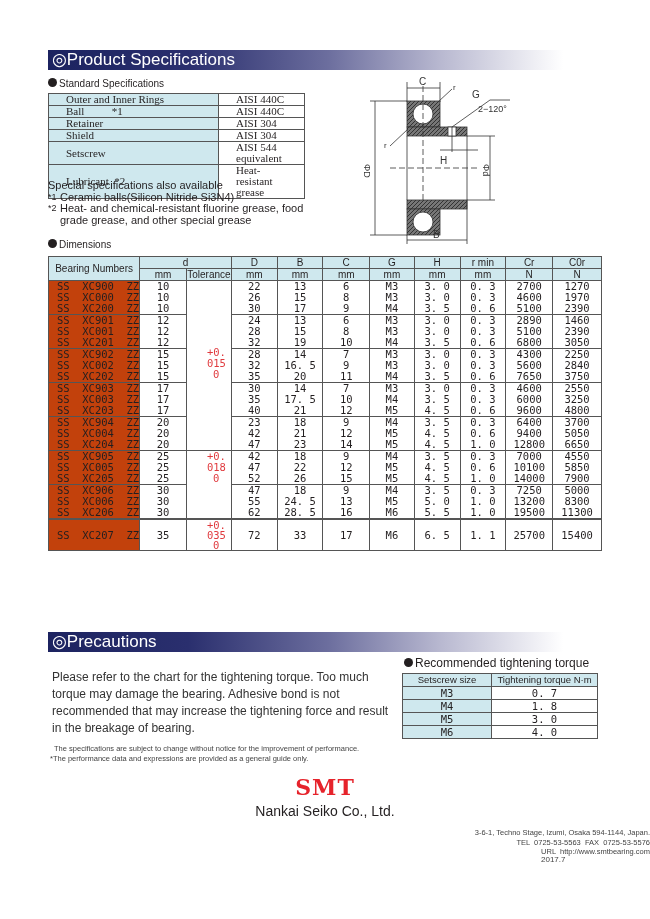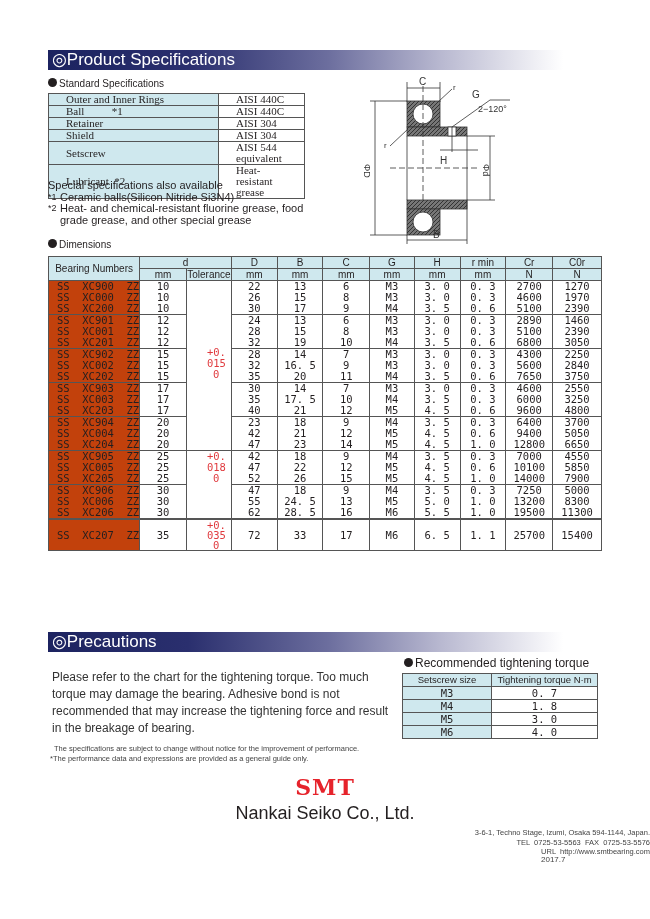--- a/index.html
+++ b/index.html
@@ -25,21 +25,21 @@
   .dim tr.last td { border-top:2px solid #555; border-bottom:1px solid #555; height:22px; }
   .dim td.tol { color:#e03a3e; text-align:left; padding-left:20px; vertical-align:top; }
   .prec-text { position:absolute; left:52px; top:669px; width:340px; font-size:12px; line-height:17px; color:#333; }
   .torque-h { position:absolute; left:404px; top:656px; font-size:12px; }
   .torque { position:absolute; left:402px; top:673px; width:196px; font-size:10px; }
   .torque th { background:#cfe8ee; border:1px solid #555; font-weight:normal; height:12px; line-height:12px; padding:0; font-size:9.5px; }
   .torque td { border:1px solid #555; height:12px; line-height:12px; text-align:center; font-family:"DejaVu Sans Mono","Liberation Mono", monospace; font-size:10.5px; padding:0; }
   .torque td.k { background:#cfe8ee; width:88px; }
   .disclaim { position:absolute; left:50px; top:744px; font-size:7.5px; line-height:10px; color:#444; }
   .logo { position:absolute; left:0; width:650px; top:774px; text-align:center; color:#e6232b; font-family:"DejaVu Serif","Liberation Serif", serif; font-weight:bold; font-size:22px; letter-spacing:1px; }
-  .company { position:absolute; left:0; width:650px; top:803px; text-align:center; font-size:18px; color:#231f20; }
+  .company { position:absolute; left:0; width:650px; top:803px; text-align:center; font-size:14px; color:#231f20; }
   .addr { position:absolute; left:0; width:650px; top:828px; text-align:right; font-size:7.5px; line-height:9.5px; color:#444; }
   .date { position:absolute; left:541px; top:855px; font-size:8px; color:#444; }
 </style>
 </head>
 <body>
 
 <div class="sec-bar" style="top:50px;">◎Product Specifications</div>
 
 <div class="sub-h" style="left:48px;top:77px;">
   <span class="dot"></span><span>Standard Specifications</span>

